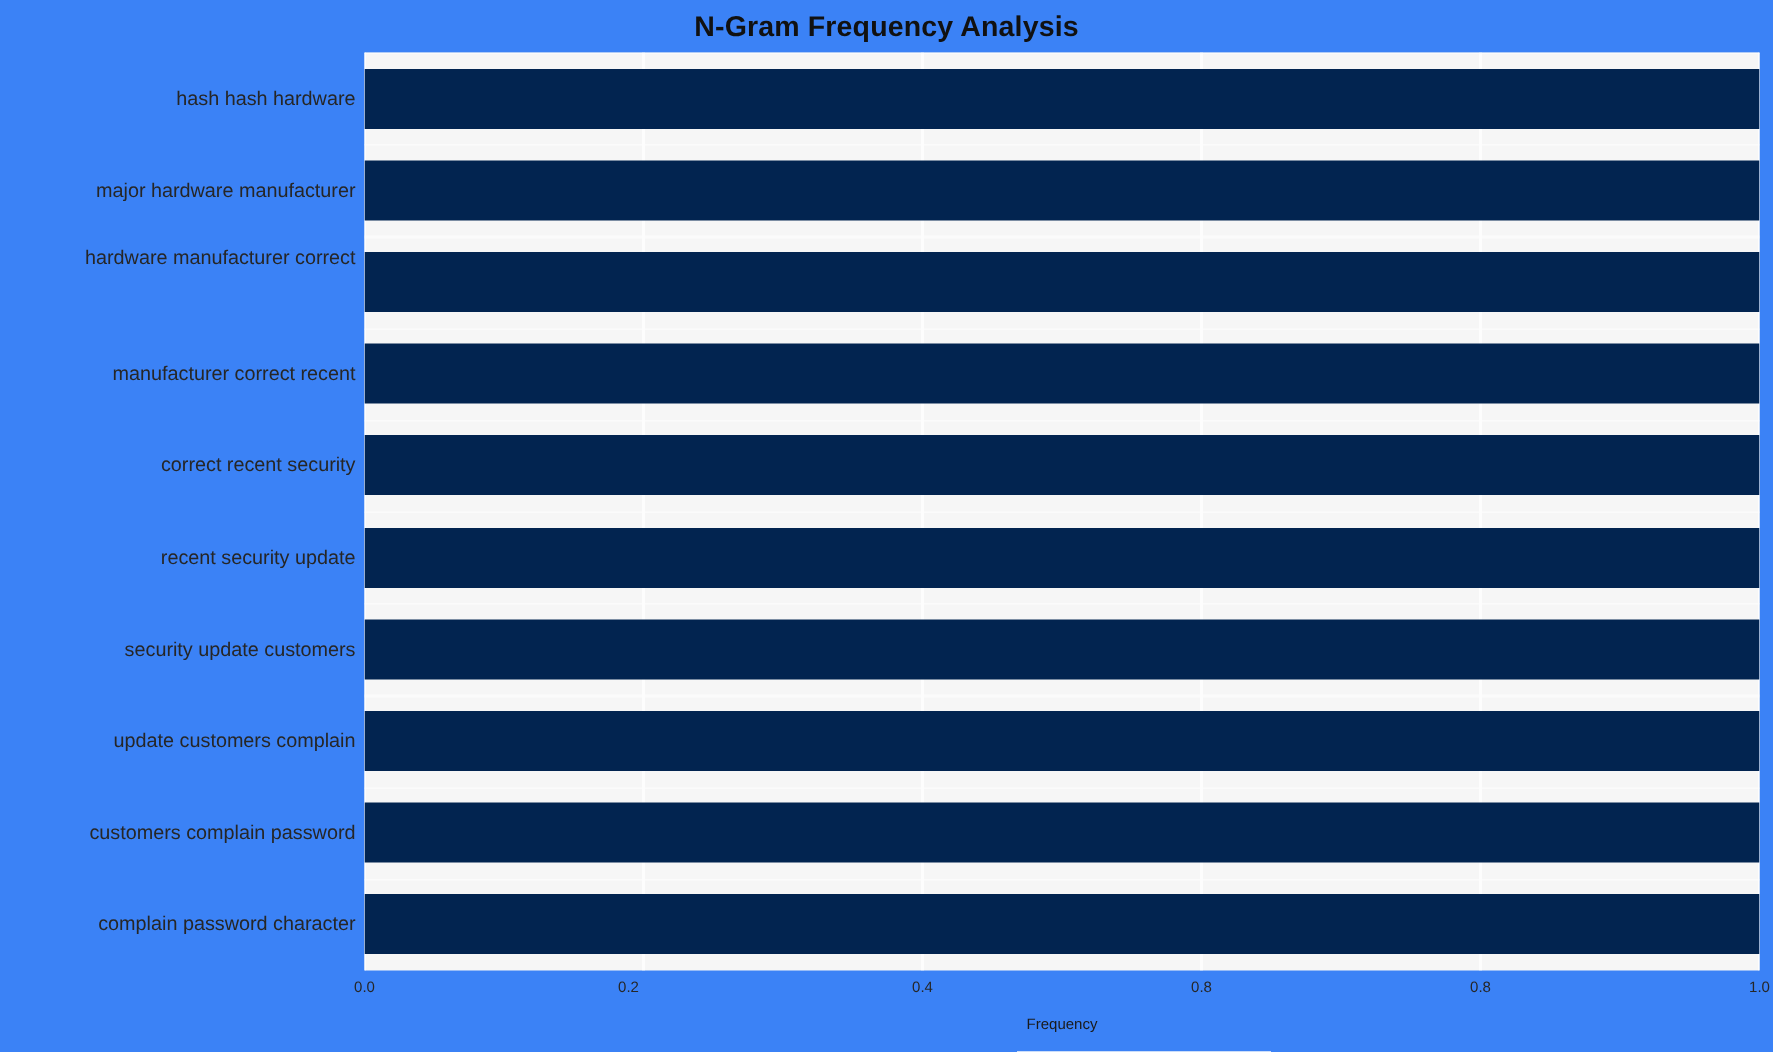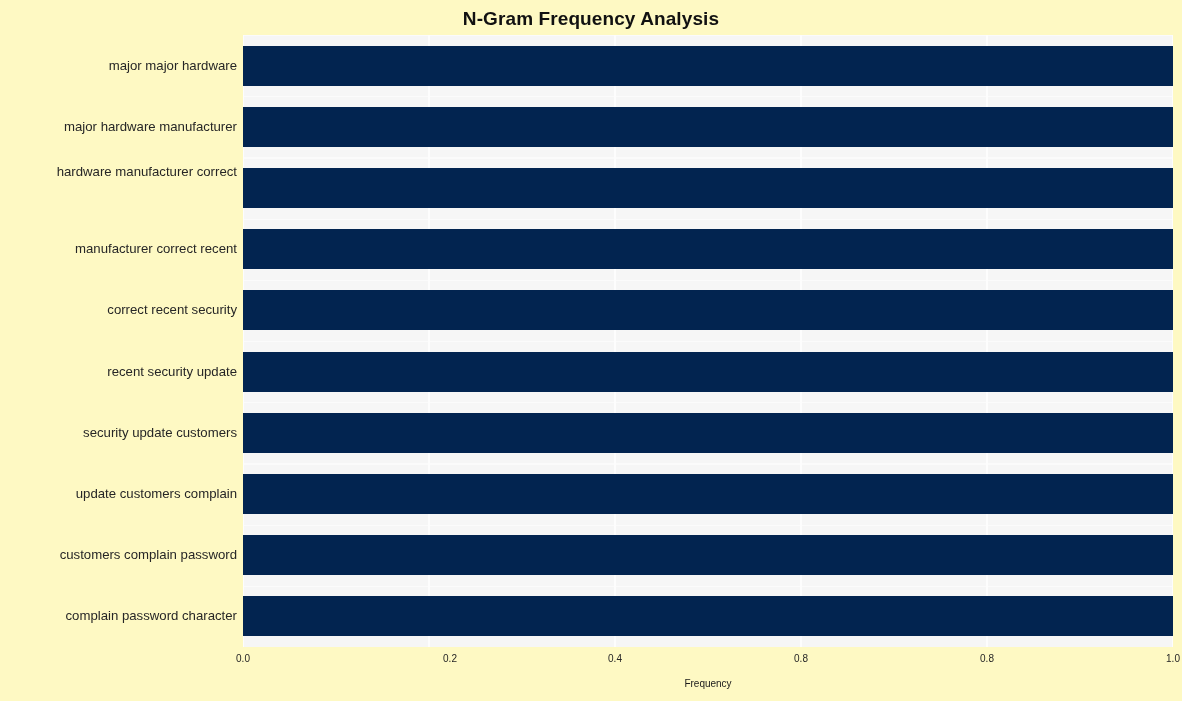--- a/index.html
+++ b/index.html
@@ -14,21 +14,21 @@
     overflow: hidden;
     position: relative;
   }
 
   #figure {
     position: absolute;
     left: 0;
     top: 0;
     width: 1182px;
     height: 701px;
-    background: #fef9c3;
+    background: #3b82f6;
     text-decoration: underline;
   }
 
   
   #chart-title {
     position: absolute;
     left: 0;
     top: 6px;
     width: 1182px;
     text-align: center;
@@ -147,34 +147,34 @@
         <div class="bar" title="correct recent security: 1" style="top: 255.4px; height: 40px; width: 930px; background: rgb(2, 36, 80);"></div>
         <div class="bar" title="recent security update: 1" style="top: 316.6px; height: 40px; width: 930px; background: rgb(2, 36, 80);"></div>
         <div class="bar" title="security update customers: 1" style="top: 377.8px; height: 40px; width: 930px; background: rgb(2, 36, 80);"></div>
         <div class="bar" title="update customers complain: 1" style="top: 439px; height: 40px; width: 930px; background: rgb(2, 36, 80);"></div>
         <div class="bar" title="customers complain password: 1" style="top: 500.2px; height: 40px; width: 930px; background: rgb(2, 36, 80);"></div>
         <div class="bar" title="complain password character: 1" style="top: 561.4px; height: 40px; width: 930px; background: rgb(2, 36, 80);"></div>
       </div>
   </div>
 
   <div id="ytick-labels">
-      <div class="ytick-label" style="top: 57.6px;">major major hardware</div>
+      <div class="ytick-label" style="top: 57.6px;">hash hash hardware</div>
       <div class="ytick-label" style="top: 118.8px;">major hardware manufacturer</div>
       <div class="ytick-label" style="top: 164px;">hardware manufacturer correct</div>
       <div class="ytick-label" style="top: 241.2px;">manufacturer correct recent</div>
       <div class="ytick-label" style="top: 302.4px;">correct recent security</div>
       <div class="ytick-label" style="top: 363.6px; text-align: center;">recent security update</div>
       <div class="ytick-label" style="top: 424.8px;">security update customers</div>
       <div class="ytick-label" style="top: 486px;">update customers complain</div>
       <div class="ytick-label" style="top: 547.2px;">customers complain password</div>
       <div class="ytick-label" style="top: 608.4px;">complain password character</div>
     </div>
   <div id="xtick-labels">
       <div class="xtick-label" style="left: 243px;">0.0</div>
-      <div class="xtick-label" style="left: 450px;">0.2</div>
+      <div class="xtick-label" style="left: 419px;">0.2</div>
       <div class="xtick-label" style="left: 615px;">0.4</div>
       <div class="xtick-label" style="left: 801px;">0.8</div>
       <div class="xtick-label" style="left: 987px;">0.8</div>
       <div class="xtick-label" style="left: 1173px;">1.0</div>
     </div>
 
   <div id="xaxis-title">Frequency</div>
 
 </div>
 

